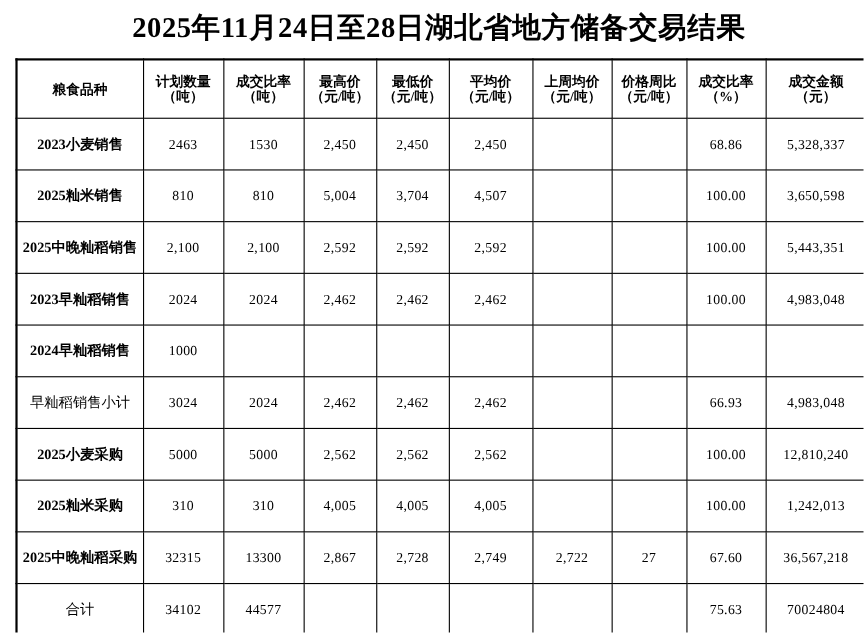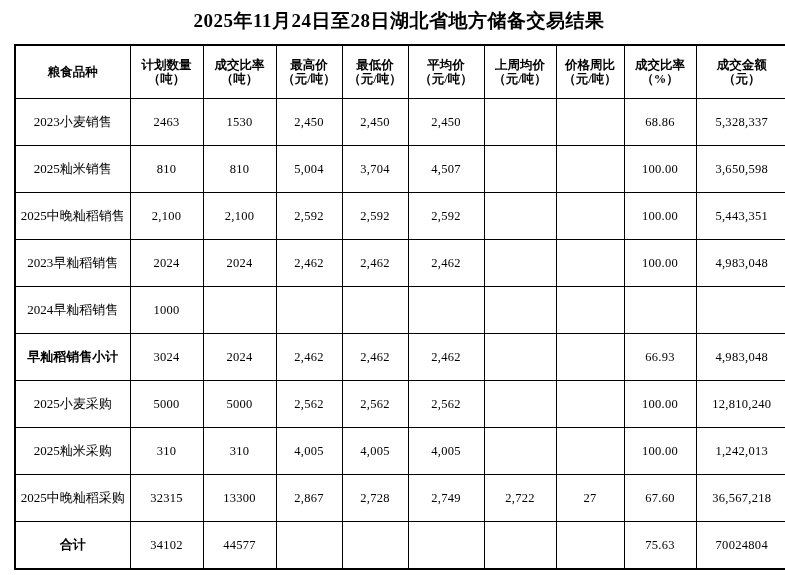--- a/index.html
+++ b/index.html
@@ -16,21 +16,21 @@
   }
   .page {
     width: 785px;
     height: 575px;
     box-sizing: border-box;
     padding: 0;
     position: relative;
   }
   .title {
     text-align: center;
-    font-size: 19px;
+    font-size: 26px;
     font-weight: bold;
     letter-spacing: 0.5px;
     margin: 8px 0 10px 0;
     font-family: "Liberation Serif", "DejaVu Serif", serif;
     white-space: nowrap;
     padding-left: 13px;
   }
   .table-wrap {
     padding: 0 14px;
     box-sizing: border-box;
@@ -57,28 +57,28 @@
   }
   thead th .unit {
     display: block;
     font-size: 12.5px;
     font-weight: bold;
   }
   tbody td {
     height: 46px;
   }
   tbody td.name {
-    font-weight: normal;
+    font-weight: bold;
     font-size: 13px;
   }
   tr.subtotal td, tr.total td {
     font-weight: normal;
   }
   tr.subtotal td.name, tr.total td.name {
-    font-weight: bold;
+    font-weight: normal;
     margin-top: 20px;
   }
   
   col.c0 { width: 115px; }
   col.c1 { width: 73px; }
   col.c2 { width: 73px; }
   col.c3 { width: 66px; }
   col.c4 { width: 66px; }
   col.c5 { width: 76px; }
   col.c6 { width: 72px; }

